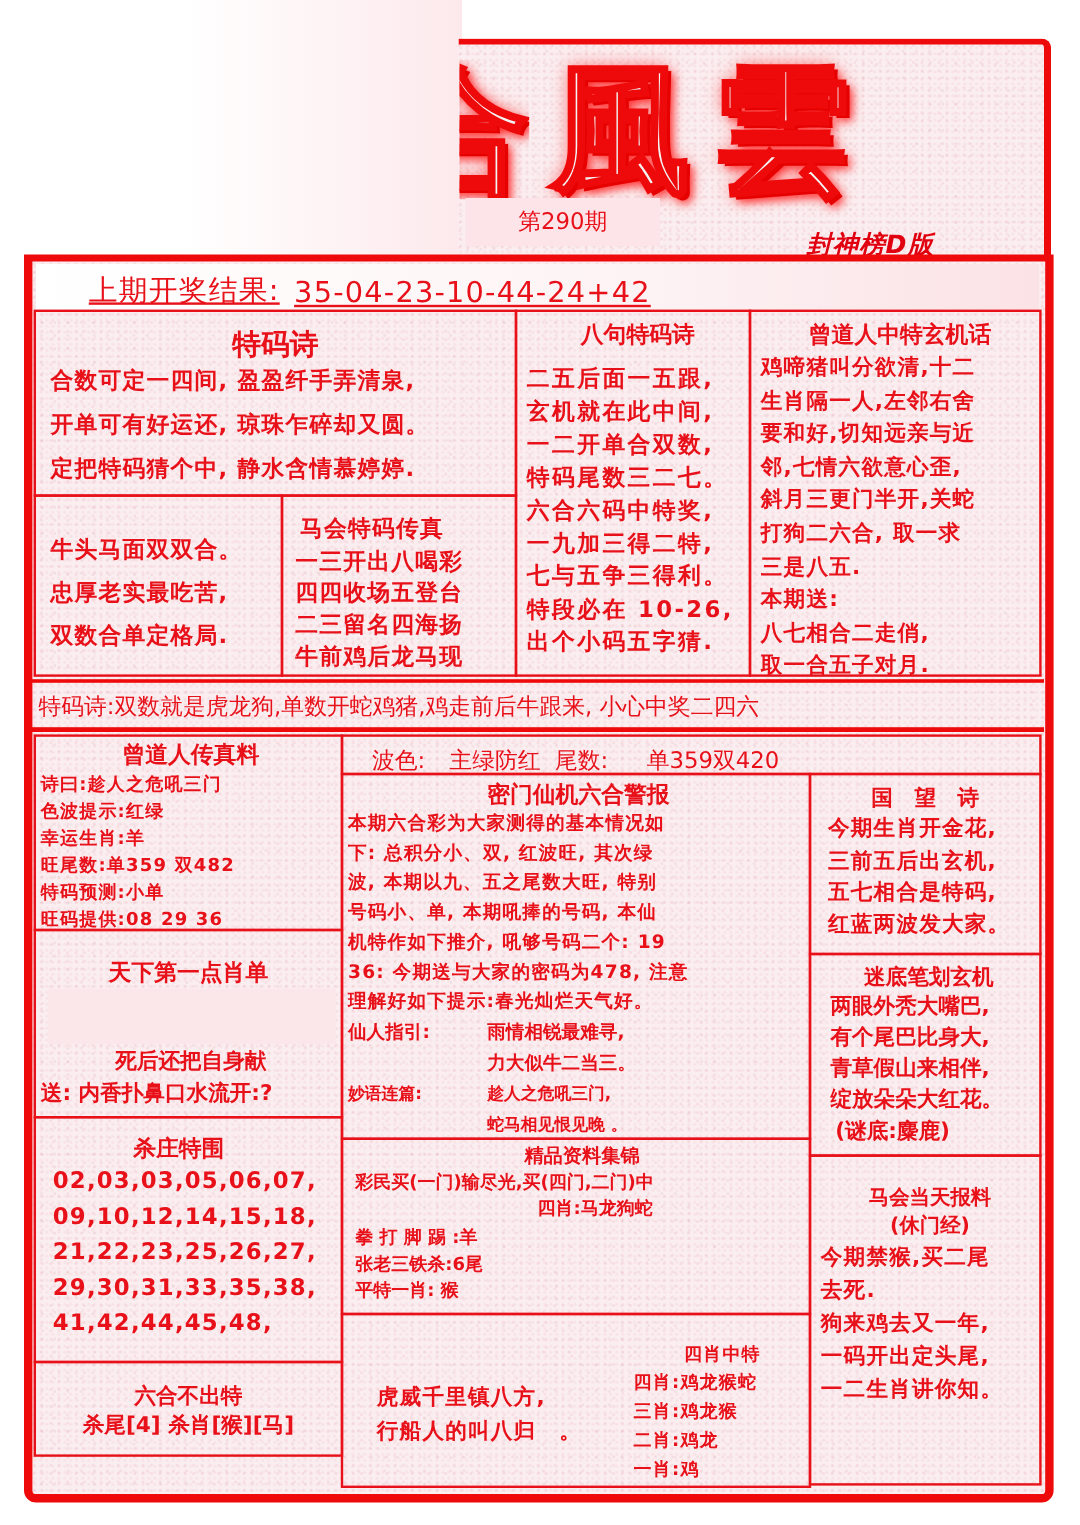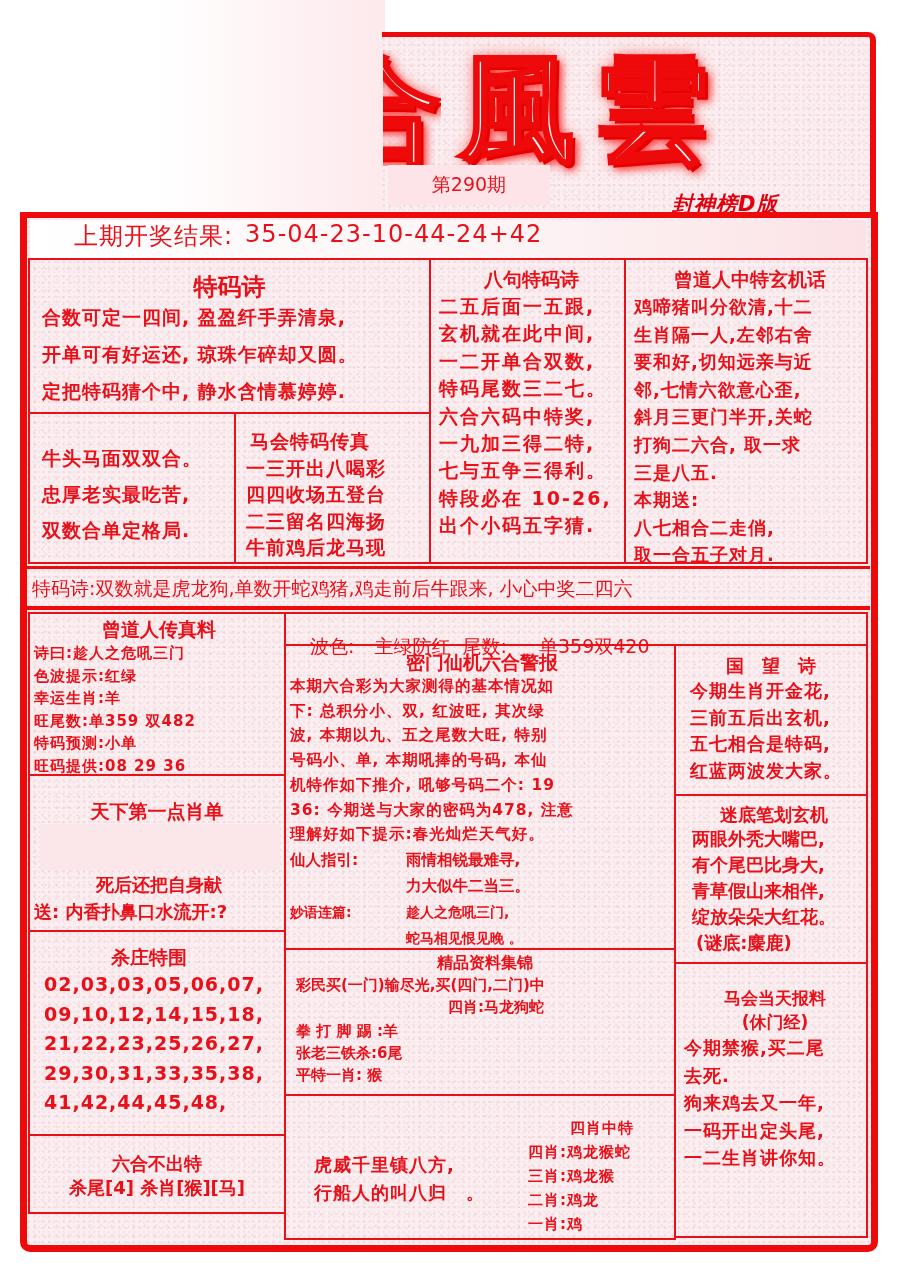--- a/index.html
+++ b/index.html
@@ -51,22 +51,23 @@
   .main {
     position:absolute; left:20px; top:212px; width:858px; height:1040px;
     border:7px solid #ee0a0a; border-top-width:6px; border-bottom-left-radius:10px; border-bottom-right-radius:10px;
     box-sizing:border-box;
   }
   .box { position:absolute; box-sizing:border-box; }
   .b { border:2px solid #e8111a; }
   .result-bar {
     left:30px; top:220px; width:836px; height:38px;
     background:linear-gradient(90deg,#ffffff 0%,#fdf3f4 60%,#fbe2e6 100%);
-    font-size:24px; padding-left:44px; display:flex; align-items:flex-start;
+    font-size:24px; padding-left:44px; display:flex; align-items:flex-end;
     letter-spacing:1px;
+    text-decoration:underline;
   }
   .hdr { text-align:center; font-weight:bold; }
   .txt { font-weight:bold; white-space:nowrap; }
   .lh-big { line-height:37px; }
 </style>
 </head>
 <body>
 
 <div class="top-fade"></div>
 <div class="box paper" style="left:382px;top:36px;width:490px;height:178px;"></div>
@@ -108,21 +109,21 @@
     <div style="padding-left:4px;">马会特码传真</div>
     <div>一三开出八喝彩</div>
     <div>四四收场五登台</div>
     <div>二三留名四海扬</div>
     <div>牛前鸡后龙马现</div>
   </div>
 </div>
 
 <div class="box b" style="left:429px;top:258px;width:197px;height:306px;padding:6px 0 0 8px;">
   <div class="hdr" style="font-size:19px;line-height:26px;">八句特码诗</div>
-  <div class="txt" style="font-size:19px;line-height:27.4px;letter-spacing:2px;margin-top:1px;">
+  <div class="txt" style="font-size:19px;line-height:27.4px;letter-spacing:2px;margin-top:11px;">
     <div>二五后面一五跟,</div>
     <div>玄机就在此中间,</div>
     <div>一二开单合双数,</div>
     <div>特码尾数三二七。</div>
     <div>六合六码中特奖,</div>
     <div>一九加三得二特,</div>
     <div>七与五争三得利。</div>
     <div>特段必在 10-26,</div>
     <div>出个小码五字猜.</div>
   </div>
@@ -151,21 +152,21 @@
   <div class="txt" style="font-size:15px;line-height:22.5px;letter-spacing:1px;">
     <div>诗曰:趁人之危吼三门</div>
     <div>色波提示:红绿</div>
     <div>幸运生肖:羊</div>
     <div>旺尾数:单359 双482</div>
     <div>特码预测:小单</div>
     <div>旺码提供:08 29 36</div>
   </div>
 </div>
 
-<div class="box b" style="left:284px;top:612px;width:584px;height:34px;padding:20px 0 0 24px;font-size:19px;white-space:nowrap;">
+<div class="box b" style="left:284px;top:612px;width:584px;height:34px;padding:7px 0 0 24px;font-size:19px;white-space:nowrap;">
   <span>波色:</span>
   <span style="margin-left:14px;">主绿防红</span>
   <span style="margin-left:6px;">尾数:</span>
   <span style="margin-left:26px;">单359双420</span>
 </div>
 
 <div class="box b" style="left:284px;top:644px;width:392px;height:306px;padding:4px 0 0 4px;">
   <div class="hdr" style="font-size:19px;line-height:24px;">密门仙机六合警报</div>
   <div class="txt" style="font-size:15.5px;line-height:24.7px;letter-spacing:1px;">
     <div>本期六合彩为大家测得的基本情况如</div>

